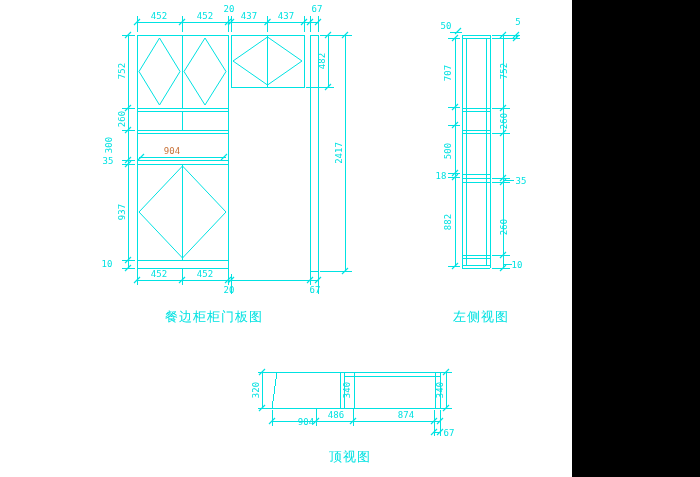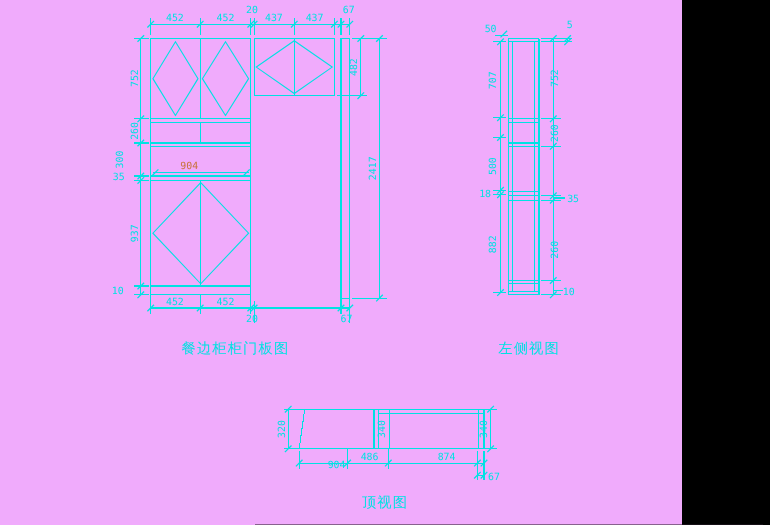--- a/index.html
+++ b/index.html
@@ -1,16 +1,16 @@
 <!DOCTYPE html>
 <html><head>
 <meta charset="utf-8">
 <style>
   html,body{margin:0;padding:0;background:#000;}
-  .canvas{position:relative;width:620px;height:477px;background:#f0abfc;overflow:hidden;}
+  .canvas{position:relative;width:572px;height:477px;background:#ffffff;overflow:hidden;}
   svg{display:block;}
   .ln{stroke:#00e2e2;stroke-width:1;fill:none;shape-rendering:crispEdges;}
   .dia{stroke:#00e2e2;stroke-width:1;fill:none;}
   .tick{stroke:#00e2e2;stroke-width:1.2;fill:none;}
   text{font-family:"DejaVu Sans Mono","Liberation Mono",monospace;fill:#00e2e2;}
   .dim{font-size:9px;}
   .dim-hl{font-size:9px;fill:#c8733a;}
   .vtitle{font-size:13px;letter-spacing:1px;}
 </style>
 </head>

